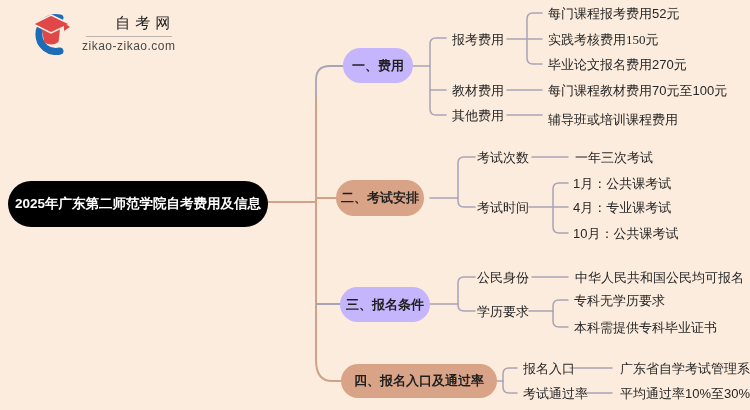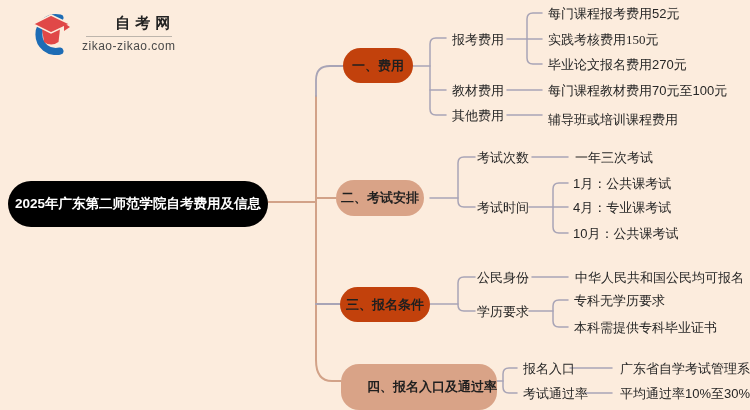--- a/index.html
+++ b/index.html
@@ -10,39 +10,39 @@
     background: #fcecdd;
     font-family: "Liberation Sans", "DejaVu Sans", sans-serif;
     overflow: hidden;
   }
   #stage { position: absolute; inset: 0; }
   svg.lines { position: absolute; left: 0; top: 0; }
 
   
   .logo { position: absolute; left: 28px; top: 11px; display: flex; align-items: center; gap: 10px; }
   .logo-text { display: flex; flex-direction: column; align-items: center; }
-  .logo-title { font-size: 15px; font-weight: bold; color: #222; letter-spacing: 5px; padding-left: 5px; margin-left: 28px; }
+  .logo-title { font-size: 15px; font-weight: normal; color: #222; letter-spacing: 5px; padding-left: 5px; margin-left: 28px; }
   .logo-divider { width: 86px; height: 1px; background: #bdb5ac; margin: 3px 0 2px 0; }
   .logo-domain { font-size: 12px; color: #4a4a4a; letter-spacing: 0.5px; }
 
   
   .root-node {
     position: absolute; left: 8px; top: 181px; width: 260px; height: 46px;
     background: #000000; border-radius: 23px;
     display: flex; align-items: center; justify-content: center;
   }
   .root-node span { color: #ffffff; font-size: 13.5px; font-weight: bold; white-space: nowrap; }
 
   
   .pill {
     position: absolute; height: 35px; border-radius: 18px;
     display: flex; align-items: center; justify-content: center;
   }
   .pill span { font-size: 13px; font-weight: bold; color: #1f1f1f; white-space: nowrap; }
-  .pill-gray { background: #c2410c; }
+  .pill-gray { background: #c4b5fd; }
   .pill-salmon { background: #d9a387; }
 
   
   .txt {
     position: absolute; transform: translateY(-50%);
     font-size: 13px; color: #262626; white-space: nowrap; line-height: 1;
   }
 </style>
 </head>
 <body>
@@ -114,21 +114,21 @@
 
   <div class="pill pill-gray" style="left:343px; top:48px; width:70px;">
     <span>一、费用</span>
   </div>
   <div class="pill pill-salmon" style="left:336px; top:180px; width:88px; height:36px;">
     <span>二、考试安排</span>
   </div>
   <div class="pill pill-gray" style="left:340px; top:287px; width:90px;">
     <span>三、报名条件</span>
   </div>
-  <div class="pill pill-salmon" style="left:341px; top:364px; width:156px; height:46px;justify-content:flex-end;">
+  <div class="pill pill-salmon" style="left:341px; top:364px; width:156px; height:34px;">
     <span>四、报名入口及通过率</span>
   </div>
 
   <div class="txt" style="left:452px; top:39px;">报考费用</div>
   <div class="txt" style="left:452px; top:90px;">教材费用</div>
   <div class="txt" style="left:452px; top:115px;">其他费用</div>
   <div class="txt" style="left:477px; top:157px;">考试次数</div>
   <div class="txt" style="left:477px; top:207px;">考试时间</div>
   <div class="txt" style="left:477px; top:277px;font-family:Liberation Serif, serif;">公民身份</div>
   <div class="txt" style="left:477px; top:311px;">学历要求</div>

